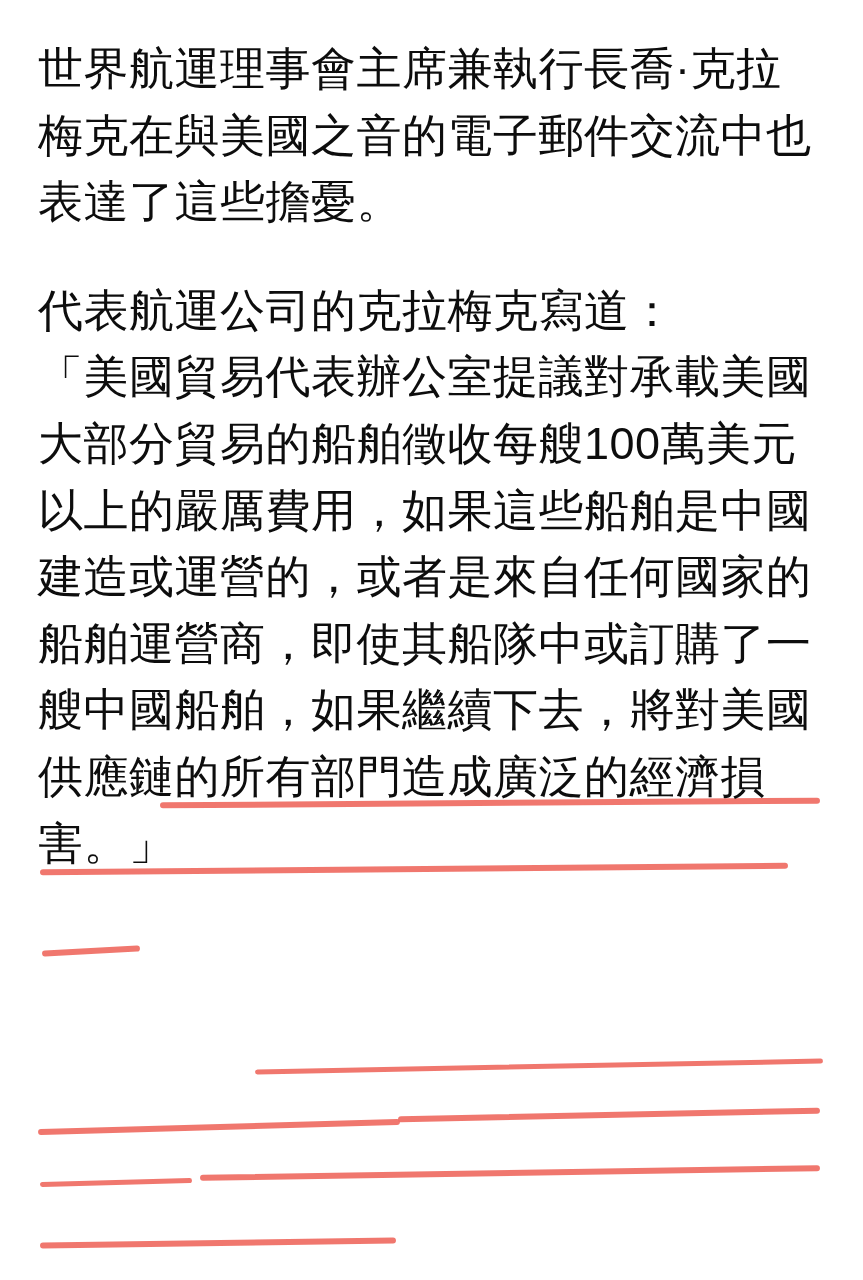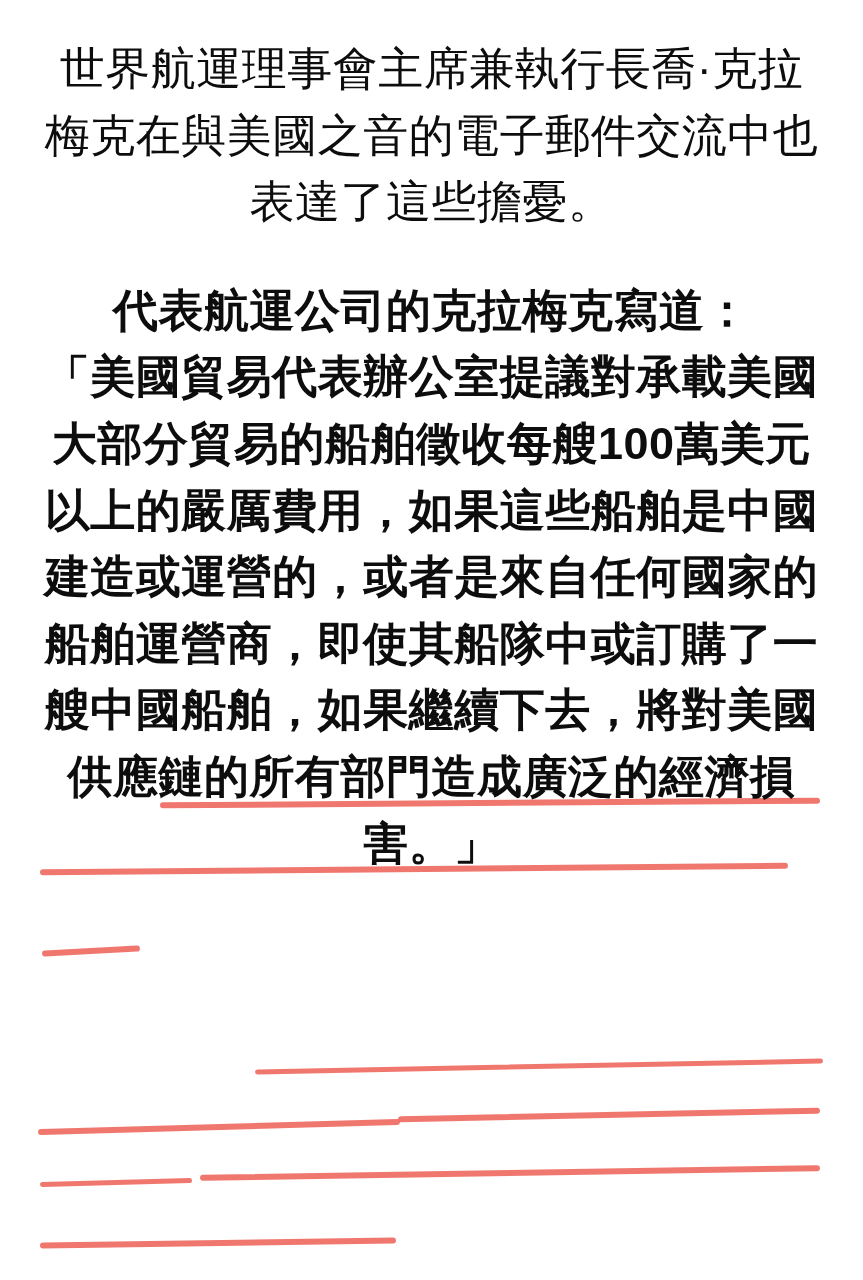--- a/index.html
+++ b/index.html
@@ -17,35 +17,33 @@
     position: relative;
     width: 863px;
     height: 1280px;
     background: #ffffff;
     box-sizing: border-box;
     padding: 36px 38px 0 38px;
   }
   .article {
     position: relative;
     z-index: 2;
-    text-align: center;
   }
   .para {
     font-size: 45px;
     line-height: 1.48;
     color: #0d0d0d;
     letter-spacing: 0.5px;
     font-weight: 400;
     margin: 0 0 42px 0;
     white-space: pre-wrap;
     word-break: break-all;
   }
   .para.p2 {
     margin-bottom: 40px;
-    font-weight: bold;
   }
   .para.p3 {
     margin-bottom: 0;
   }
   
   .marks {
     position: absolute;
     inset: 0;
     z-index: 1;
     pointer-events: none;

